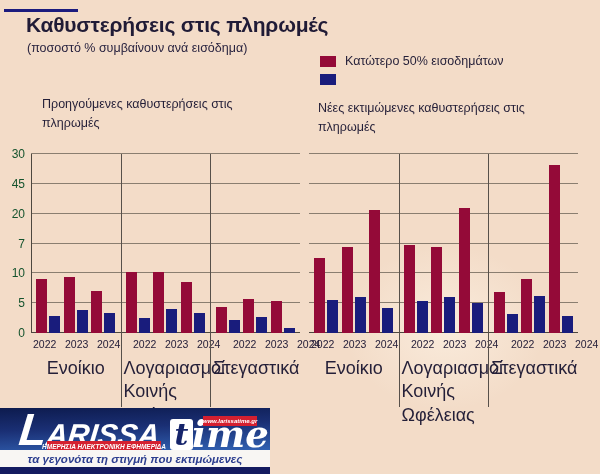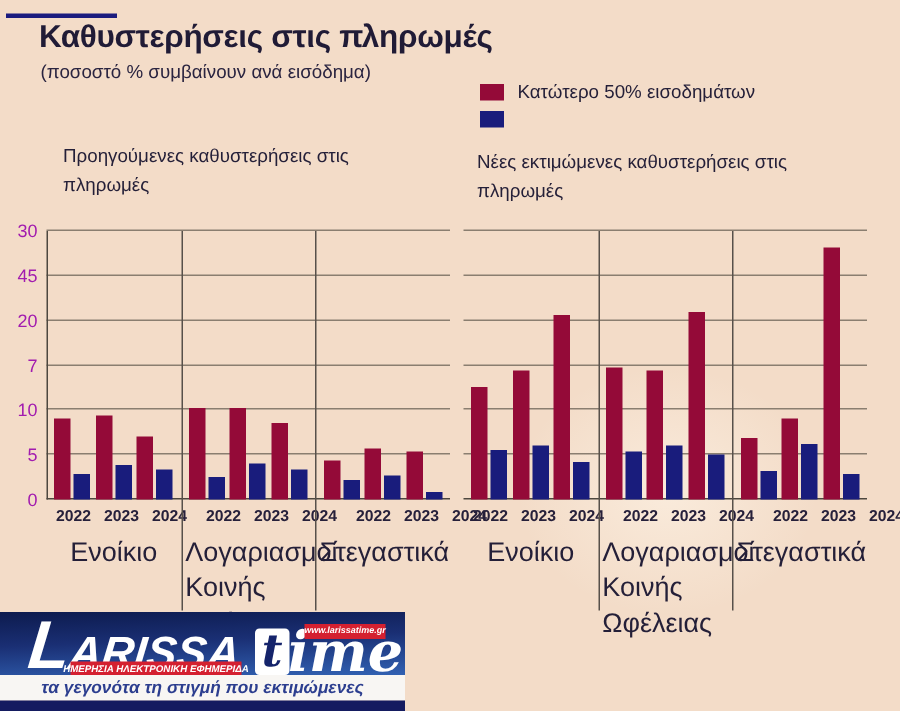--- a/index.html
+++ b/index.html
@@ -23,28 +23,28 @@
 
   .chart{position:absolute;top:154px;width:269px;height:179px;}
   .chart.left{left:31px;}
   .chart.right{left:309px;}
   .plot{position:absolute;left:0;top:0;width:100%;height:100%;}
   .gridline{position:absolute;left:0;right:0;height:1px;background:#8a7e70;}
   .gridline.baseline{background:#4d473f;}
   .yaxis-line{position:absolute;left:0;top:0;bottom:0;width:1px;background:#4d473f;}
   .separator{position:absolute;top:0;width:1px;height:253px;background:#57504a;}
   .ylabels{position:absolute;left:-27px;top:0;width:23px;height:179px;}
-  .ylabel{position:absolute;right:2px;font-size:12px;color:#a21caf;line-height:14px;text-align:right;}
+  .ylabel{position:absolute;right:2px;font-size:12px;color:#14532d;line-height:14px;text-align:right;}
   .bar-groups{position:absolute;left:0;top:0;width:100%;height:100%;display:flex;}
   .group{flex:1 1 0;display:flex;align-items:flex-end;justify-content:space-evenly;padding:0 2px;}
   .pair{display:flex;align-items:flex-end;gap:2px;}
   .bar{width:11px;}
   .years-row{position:absolute;left:0;top:184px;width:100%;display:flex;}
   .years-group{flex:1 1 0;display:flex;justify-content:space-evenly;padding:0 2px;}
-  .year{width:32px;text-align:center;font-size:10.5px;font-weight:bold;color:#26203a;}
+  .year{width:32px;text-align:left;font-size:10.5px;font-weight:normal;color:#26203a;}
   .cats-row{position:absolute;left:0;top:203px;width:100%;display:flex;}
   .cat{flex:1 1 0;text-align:center;font-size:18px;line-height:1.3;color:#241f38;}
   .cat > span{display:inline-block;text-align:left;max-width:84px;}
   .watermark{position:absolute;left:345px;top:245px;width:200px;height:165px;border-radius:50%;
     background:radial-gradient(closest-side,rgba(252,240,226,0.75),rgba(252,240,226,0));pointer-events:none;}
 
   
   .logo{position:absolute;left:0;top:408px;width:270px;height:66px;}
   .logo-main{position:absolute;left:0;right:0;top:0;bottom:24px;
     background:linear-gradient(178deg,#0d1b4e 0%,#1a2f74 45%,#3161b2 100%);}

